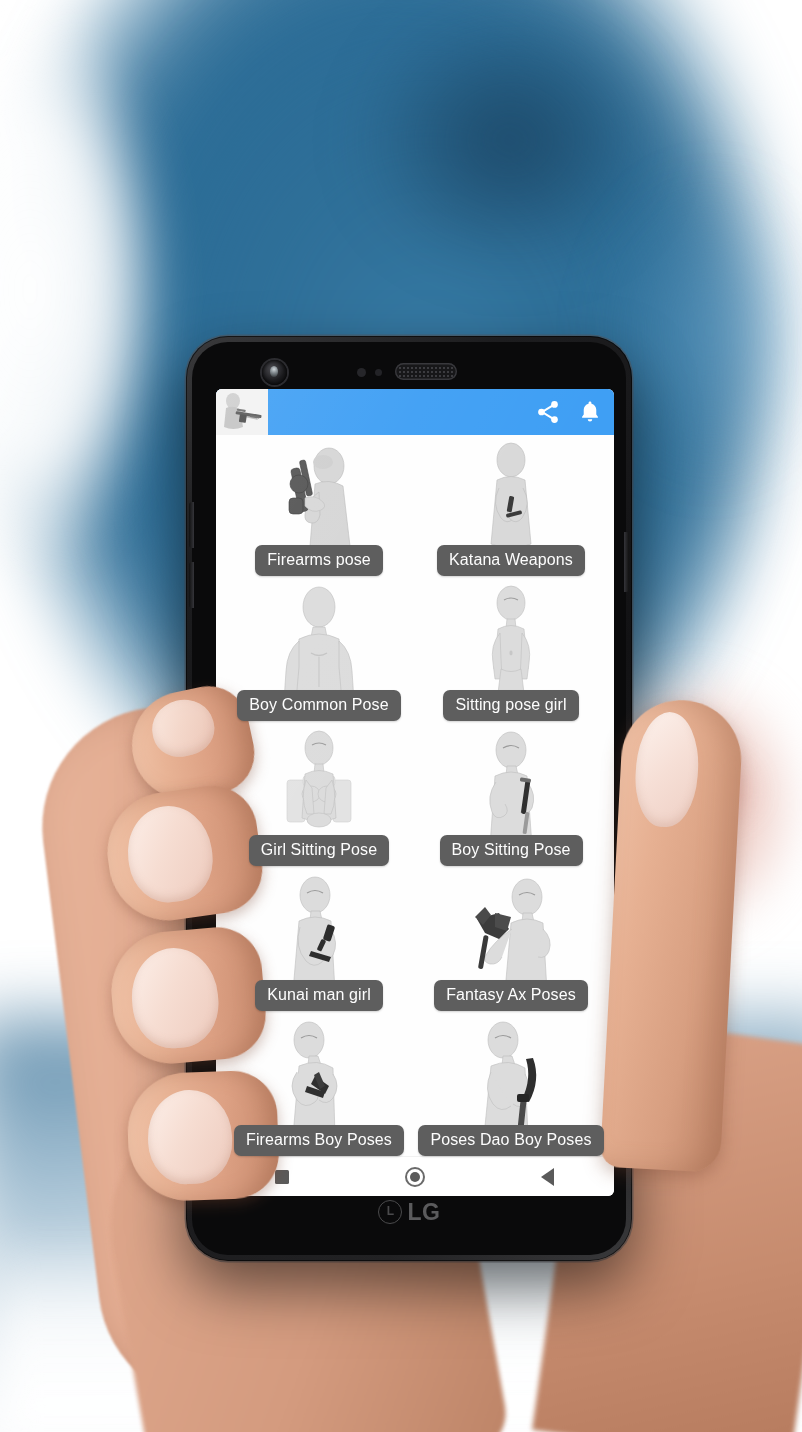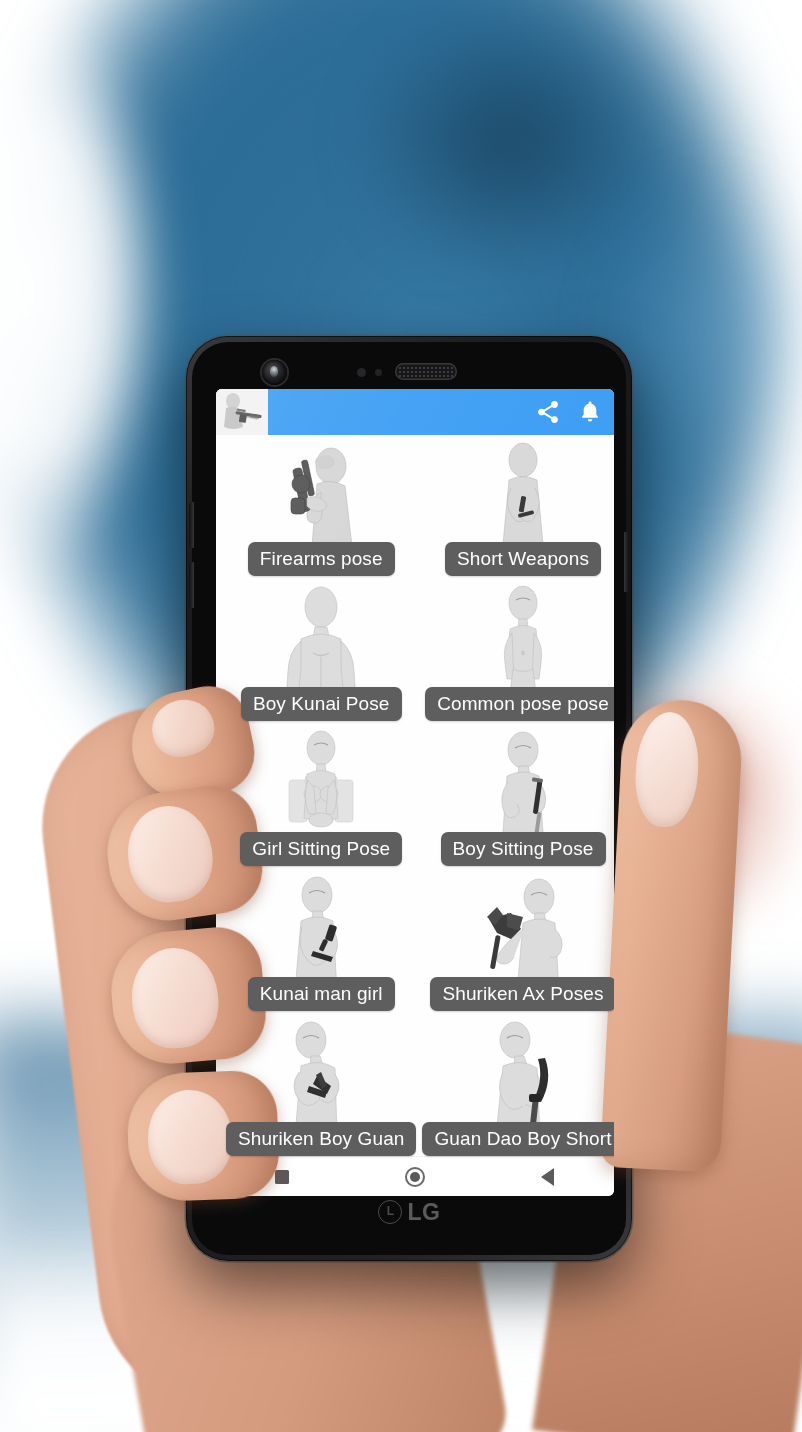--- a/index.html
+++ b/index.html
@@ -248,21 +248,21 @@
     bottom:26px;
     width:120px; height:118px;
     display:flex; align-items:flex-end; justify-content:center;
   }
   .thumb-art svg { display:block; }
   .pill {
     position:relative;
     z-index:3;
     background:#5e5e5e;
     color:#fdfdfd;
-    font-size:19px;
+    font-size:16px;
     line-height:1;
     letter-spacing:0.1px;
     padding:7px 12px 8px 12px;
     border-radius:7px;
     white-space:nowrap;
     margin-bottom:6px;
     box-shadow:0 1px 2px rgba(0,0,0,0.18);
   }
 
   
@@ -426,56 +426,56 @@
                   <path d="M46 42 q14 -7 28 0 l6 64 q-20 8 -40 0 z"></path>
                   <path d="M48 50 q-8 16 2 30 q6 7 12 1 q5 -6 -1 -14"></path>
                   <path d="M72 50 q9 16 -1 30 q-6 7 -12 1 q-5 -6 1 -14"></path>
                 </g>
                 <g fill="#3a3a3a">
                   <rect x="55" y="74" width="16" height="4" rx="1.5" transform="rotate(-14 63 76)"></rect>
                   <rect x="57" y="58" width="5" height="16" rx="1.5" transform="rotate(10 59 66)"></rect>
                 </g>
               </svg>
             </div>
-            <div class="pill">Short Weapons</div>
+            <div class="pill">Katana Weapons</div>
           </div>
 
           <div class="cell">
             <div class="thumb-art">
               <svg width="120" height="118" viewBox="0 0 120 118">
                 <g fill="#dcdcdc" stroke="#bdbdbd" stroke-width="0.6">
                   <ellipse cx="60" cy="24" rx="16" ry="20"></ellipse>
                   <path d="M54 44 h12 l2 10 h-16 z"></path>
                   <path d="M40 56 q20 -10 40 0 l5 62 h-50 z"></path>
                   <path d="M40 58 q-12 10 -13 30 l-2 30 h12 l3 -34 z"></path>
                   <path d="M80 58 q12 10 13 30 l2 30 h-12 l-3 -34 z"></path>
                 </g>
                 <path d="M52 70 q8 5 16 0" stroke="#c4c4c4" stroke-width="1.4" fill="none"></path>
                 <path d="M60 74 v30" stroke="#c9c9c9" stroke-width="1.2" fill="none"></path>
               </svg>
             </div>
-            <div class="pill">Boy Kunai Pose</div>
+            <div class="pill">Boy Common Pose</div>
           </div>
 
           <div class="cell">
             <div class="thumb-art">
               <svg width="120" height="118" viewBox="0 0 120 118">
                 <g fill="#dcdcdc" stroke="#bfbfbf" stroke-width="0.6">
                   <ellipse cx="60" cy="20" rx="14" ry="17"></ellipse>
                   <path d="M56 36 h8 l1 9 h-10 z"></path>
                   <path d="M47 46 q13 -7 26 0 l4 40 q-17 7 -34 0 z"></path>
                   <path d="M49 50 q-10 12 -7 30 l2 16 h7 l-1 -20 z"></path>
                   <path d="M71 50 q10 12 7 30 l-2 16 h-7 l1 -20 z"></path>
                   <path d="M50 86 q10 5 20 0 l4 32 h-28 z"></path>
                 </g>
                 <ellipse cx="60" cy="70" rx="1.6" ry="2.4" fill="#c7c7c7"></ellipse>
                 <path d="M53 17 q7 -4 14 0" stroke="#9e9e9e" stroke-width="1.1" fill="none"></path>
               </svg>
             </div>
-            <div class="pill">Common pose pose</div>
+            <div class="pill">Sitting pose girl</div>
           </div>
 
           <div class="cell">
             <div class="thumb-art">
               <svg width="120" height="118" viewBox="0 0 120 118">
                 <g fill="#e3e3e3" stroke="#d2d2d2" stroke-width="0.6">
                   <rect x="28" y="52" width="18" height="42" rx="3"></rect>
                   <rect x="74" y="52" width="18" height="42" rx="3"></rect>
                   <rect x="44" y="48" width="32" height="10" rx="3"></rect>
                 </g>
@@ -549,63 +549,63 @@
                 </g>
                 <g fill="#3c3c3c">
                   <path d="M26 46 l22 -6 l10 16 l-10 10 l-14 -6 z"></path>
                   <path d="M44 40 l16 4 l-4 14 l-12 -4 z" fill="#4c4c4c"></path>
                   <rect x="30" y="62" width="5" height="34" rx="2" fill="#3a3a3a" transform="rotate(10 32 78)"></rect>
                   <path d="M24 44 l10 -10 l6 8 l-8 10 z" fill="#4a4a4a"></path>
                 </g>
                 <path d="M68 22 q8 -5 16 0" stroke="#9a9a9a" stroke-width="1.2" fill="none"></path>
               </svg>
             </div>
-            <div class="pill">Shuriken Ax Poses</div>
+            <div class="pill">Fantasy Ax Poses</div>
           </div>
 
           <div class="cell">
             <div class="thumb-art">
               <svg width="120" height="118" viewBox="0 0 120 118">
                 <g fill="#dcdcdc" stroke="#bdbdbd" stroke-width="0.6">
                   <ellipse cx="50" cy="22" rx="15" ry="18"></ellipse>
                   <path d="M50 38 h9 l3 9 h-13 z"></path>
                   <path d="M40 48 q18 -8 34 2 l2 68 h-42 z"></path>
                   <path d="M38 54 q-10 14 0 28 q8 10 18 2 q6 -5 0 -12"></path>
                   <path d="M74 56 q8 12 0 24 q-6 8 -14 2"></path>
                 </g>
                 <g fill="#303030">
                   <path d="M56 58 l14 10 l-4 8 l-14 -10 z"></path>
                   <path d="M48 68 l18 6 l-2 6 l-18 -6 z"></path>
                   <path d="M60 54 l6 14 l-5 3 l-6 -14 z" fill="#3d3d3d"></path>
                 </g>
                 <path d="M42 20 q8 -5 16 0" stroke="#9a9a9a" stroke-width="1.2" fill="none"></path>
               </svg>
             </div>
-            <div class="pill">Shuriken Boy Guan</div>
+            <div class="pill">Firearms Boy Poses</div>
           </div>
 
           <div class="cell">
             <div class="thumb-art">
               <svg width="120" height="118" viewBox="0 0 120 118">
                 <g fill="#dcdcdc" stroke="#bdbdbd" stroke-width="0.6">
                   <ellipse cx="52" cy="22" rx="15" ry="18"></ellipse>
                   <path d="M52 38 h9 l3 9 h-13 z"></path>
                   <path d="M40 48 q18 -8 34 2 l3 68 h-44 z"></path>
                   <path d="M40 54 q-8 18 2 32 q8 10 18 2"></path>
                   <path d="M74 56 q8 14 1 28 q-5 8 -13 2"></path>
                 </g>
                 <g>
                   <path d="M82 40 q8 22 -4 44 l-7 -3 q10 -20 4 -40 z" fill="#2e2e2e"></path>
                   <rect x="68" y="82" width="6" height="30" rx="2" fill="#4a4a4a" transform="rotate(6 71 97)"></rect>
                   <rect x="66" y="76" width="12" height="8" rx="2" fill="#262626"></rect>
                 </g>
                 <path d="M44 20 q8 -5 16 0" stroke="#9a9a9a" stroke-width="1.2" fill="none"></path>
               </svg>
             </div>
-            <div class="pill">Guan Dao Boy Short</div>
+            <div class="pill">Poses Dao Boy Poses</div>
           </div>
 
         </div>
 
         <div id="navbar">
           <div class="nav-btn">
             <div class="nav-sq"></div>
           </div>
           <div class="nav-btn">
             <div class="nav-home">

